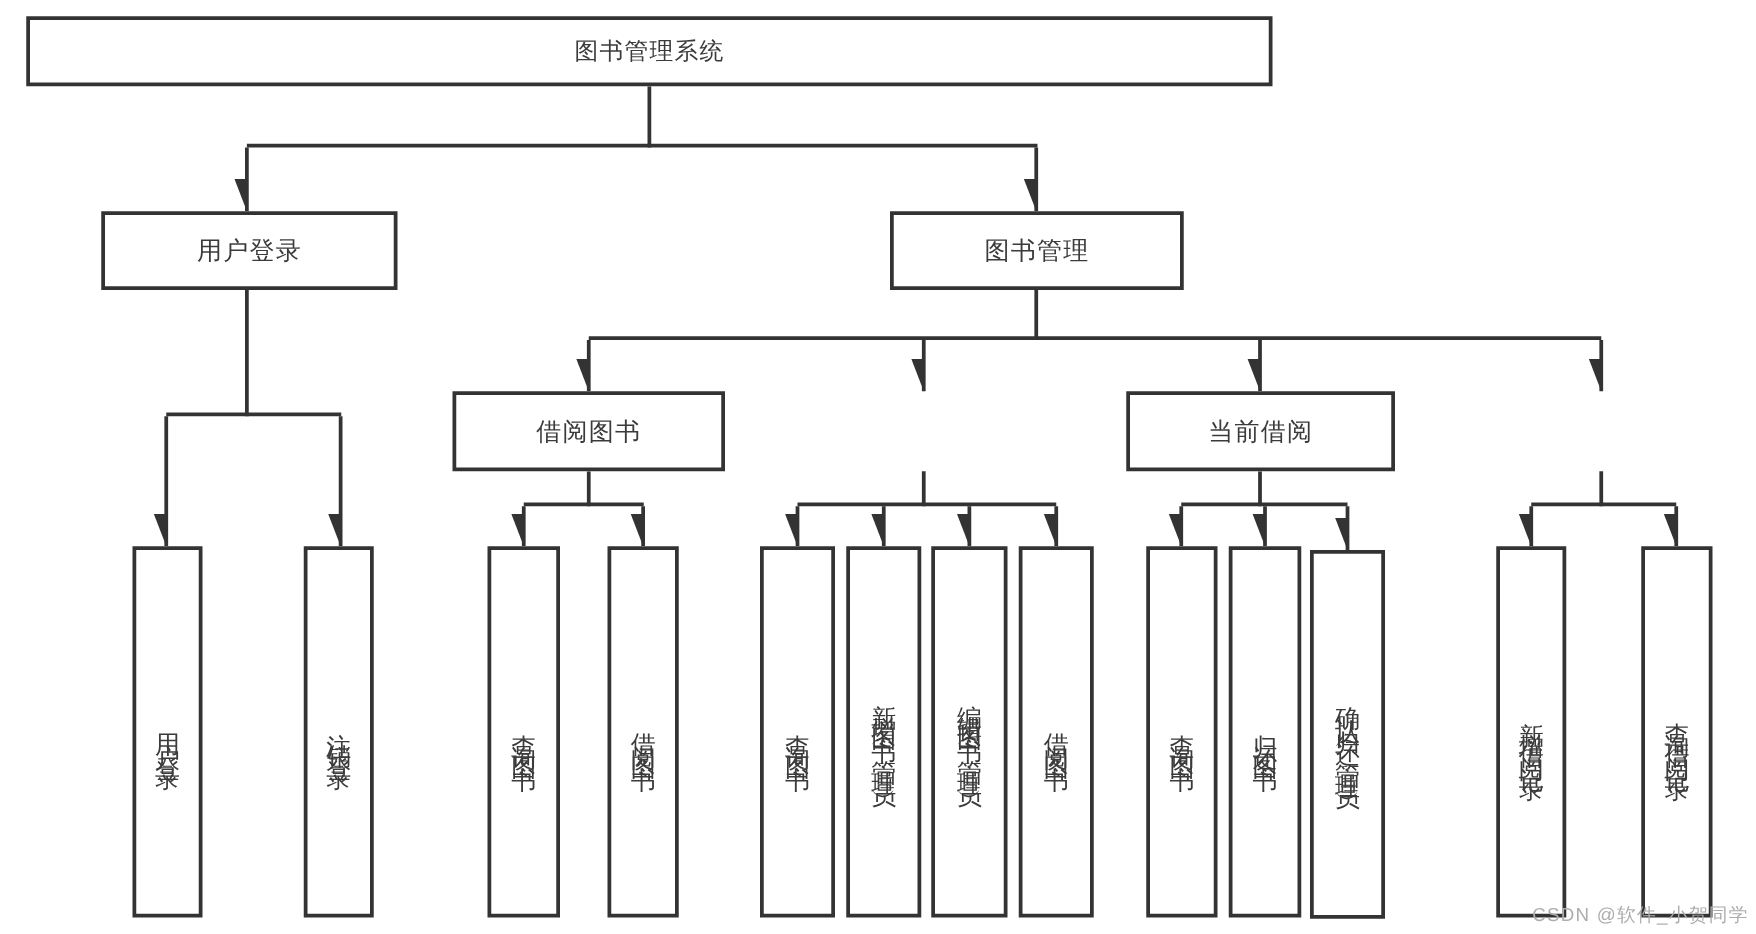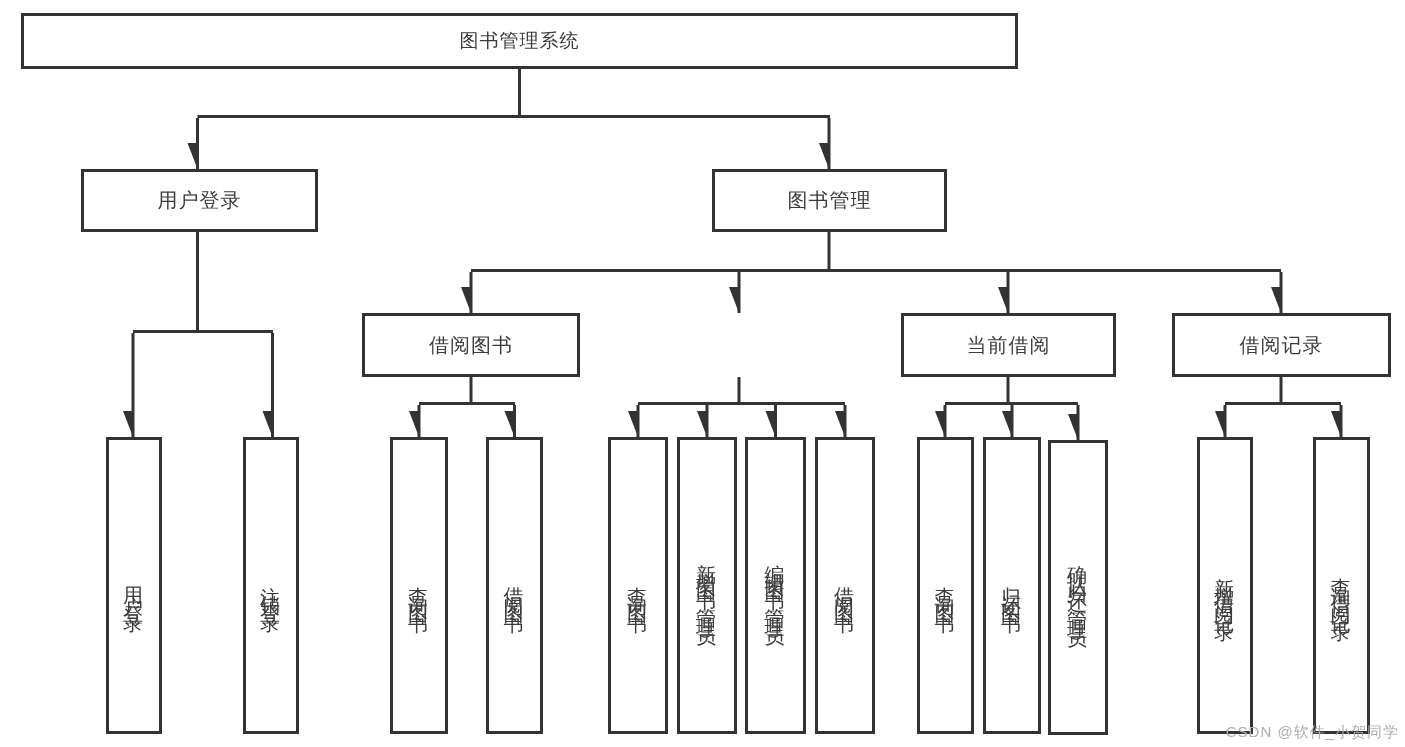--- a/index.html
+++ b/index.html
@@ -124,21 +124,20 @@
     </g>
   </svg>
 
   <div class="box n-root">图书管理系统</div>
 
   <div class="box n-user-login">用户登录</div>
   <div class="box n-book-mgmt">图书管理</div>
 
   <div class="box n-newbook">借阅图书</div>
   <div class="box n-current">当前借阅</div>
-  <div class="box n-records">借阅记录</div>
 
   <div class="box vbox leaf n-leaf-user">用户登录</div>
   <div class="box vbox leaf n-leaf-logout">注销登录</div>
   <div class="box vbox leaf n-leaf-q1">查询图书</div>
   <div class="box vbox leaf n-leaf-b1">借阅图书</div>
   <div class="box vbox leaf n-leaf-q2">查询图书</div>
   <div class="box vbox leaf n-leaf-add">新增图书（管理员）</div>
   <div class="box vbox leaf n-leaf-edit">编辑图书（管理员）</div>
   <div class="box vbox leaf n-leaf-b2">借阅图书</div>
   <div class="box vbox leaf n-leaf-q3">查询图书</div>

